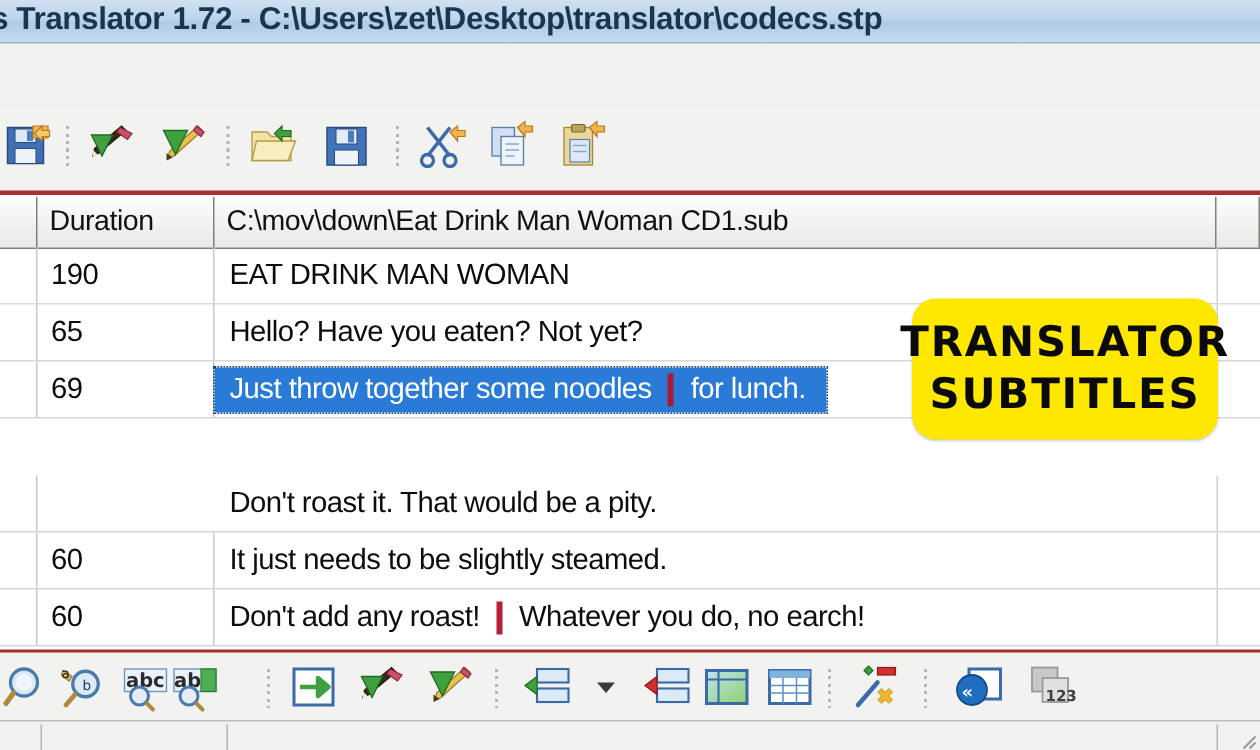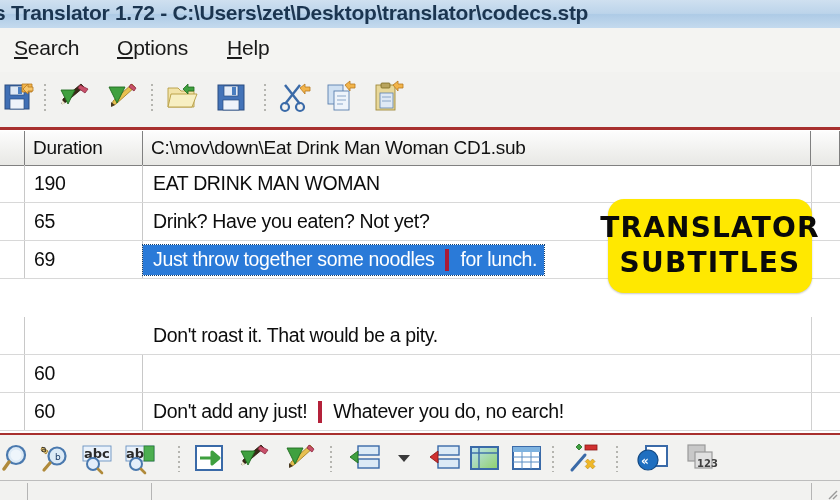--- a/index.html
+++ b/index.html
@@ -85,21 +85,21 @@
   .c-dur span{padding-left:9px;}
   .c-txt{left:143px;right:29px;width:668px;}
   .c-txt .inner{padding-left:10px;display:flex;align-items:center;}
   .c-end{left:811px;width:29px;border-left:1px solid #d0d0d0;}
 
   
   .grow.sel .c-txt .inner{
     background:#2a7ad8;color:#ffffff;
     outline:1px dotted #14406f;
     height:30px;align-items:center;
-    padding-left:10px;padding-right:7px;
+    padding-left:10px;padding-right:14px;
     box-sizing:border-box;
     width:-webkit-fit-content;width:fit-content;
   }
   .sepbar{
     display:inline-block;width:4px;height:22px;background:#b4213a;
     margin:0 11px;vertical-align:middle;
   }
   .grow.sel .sepbar{background:#a81a36;}
 
   
@@ -145,25 +145,20 @@
 </style>
 </head>
 <body>
 
 <div id="app">
 
   <div class="titlebar">
     <div class="ttl">s Translator 1.72 - C:\Users\zet\Desktop\translator\codecs.stp</div>
   </div>
 
-  <div class="menubar">
-    <div class="menu-item" style="left:14px;"><span class="acc">S</span>earch</div>
-    <div class="menu-item" style="left:117px;"><span class="acc">O</span>ptions</div>
-    <div class="menu-item" style="left:227px;"><span class="acc">H</span>elp</div>
-  </div>
 
   <div class="toolbar-top"></div>
 
   <div class="tb-icon" style="left:2px;">
     <svg width="34" height="34" viewBox="0 0 34 34">
       <rect x="3" y="5" width="24" height="24" fill="#3f6fb5" stroke="#2a4d80"></rect>
       <rect x="8" y="6" width="14" height="9" fill="#dfe9f5" stroke="#2a4d80" stroke-width="0.7"></rect>
       <rect x="16" y="7" width="4" height="7" fill="#4a7ec0"></rect>
       <rect x="8" y="19" width="14" height="10" fill="#eef3fa" stroke="#2a4d80" stroke-width="0.7"></rect>
       <path d="M20 4 L30 4 L30 12 L20 12 Z" fill="#f2b44a" stroke="#b8791e" stroke-width="0.8"></path>
@@ -267,21 +262,21 @@
       <div class="gcell c-end"></div>
     </div>
 
     <div class="grow" style="top:72px;">
       <div class="gcell c-idx"></div>
       <div class="gcell c-dur">
           <span>65</span>
         </div>
       <div class="gcell c-txt">
           <div class="inner">
-            <span>Drink? Have you eaten? Not yet?</span>
+            <span>Hello? Have you eaten? Not yet?</span>
           </div>
         </div>
       <div class="gcell c-end"></div>
     </div>
 
     <div class="grow sel" style="top:110px;">
       <div class="gcell c-idx"></div>
       <div class="gcell c-dur">
           <span>69</span>
         </div>
@@ -304,31 +299,36 @@
           </div>
         </div>
       <div class="gcell c-end"></div>
     </div>
 
     <div class="grow" style="top:224px;">
       <div class="gcell c-idx"></div>
       <div class="gcell c-dur">
           <span>60</span>
         </div>
+      <div class="gcell c-txt">
+          <div class="inner">
+            <span>It just needs to be slightly steamed.</span>
+          </div>
+        </div>
       <div class="gcell c-end"></div>
     </div>
 
     <div class="grow" style="top:262px;">
       <div class="gcell c-idx"></div>
       <div class="gcell c-dur">
           <span>60</span>
         </div>
       <div class="gcell c-txt">
         <div class="inner">
-          <span>Don't add any just!</span>
+          <span>Don't add any roast!</span>
           <span class="sepbar"></span>
           <span>Whatever you do, no earch!</span>
         </div>
       </div>
       <div class="gcell c-end"></div>
     </div>
   </div>
 
   <div class="badge">
     <div class="bl">TRANSLATOR</div>
@@ -357,21 +357,21 @@
 
   <div class="bb-icon" style="left:80px;">
     <svg width="34" height="34" viewBox="0 0 34 34">
       <rect x="3" y="5" width="28" height="15" fill="#eaf2fb" stroke="#6b92c0" stroke-width="0.9"></rect>
       <text x="4" y="17" font-size="13" fill="#2a2a2a" font-family="DejaVu Sans" font-weight="bold">abc</text>
       <circle cx="13" cy="23" r="6" fill="#e4eefa" stroke="#4a79ae" stroke-width="2"></circle>
       <line x1="18" y1="28" x2="22" y2="32" stroke="#b08a3a" stroke-width="2.6" stroke-linecap="round"></line>
     </svg>
   </div>
 
-  <div class="bb-icon" style="left:123px;">
+  <div class="bb-icon" style="left:113px;">
     <svg width="34" height="34" viewBox="0 0 34 34">
       <rect x="3" y="5" width="28" height="15" fill="#eaf2fb" stroke="#6b92c0" stroke-width="0.9"></rect>
       <text x="3" y="17" font-size="13" fill="#2a2a2a" font-family="DejaVu Sans" font-weight="bold">ab</text>
       <rect x="21" y="5" width="10" height="15" fill="#4caf50" stroke="#2c7a2f" stroke-width="0.8"></rect>
       <circle cx="13" cy="23" r="6" fill="#e4eefa" stroke="#4a79ae" stroke-width="2"></circle>
       <line x1="18" y1="28" x2="22" y2="32" stroke="#b08a3a" stroke-width="2.6" stroke-linecap="round"></line>
     </svg>
   </div>
   <div class="bb-sep" style="left:178px;"></div>
 

